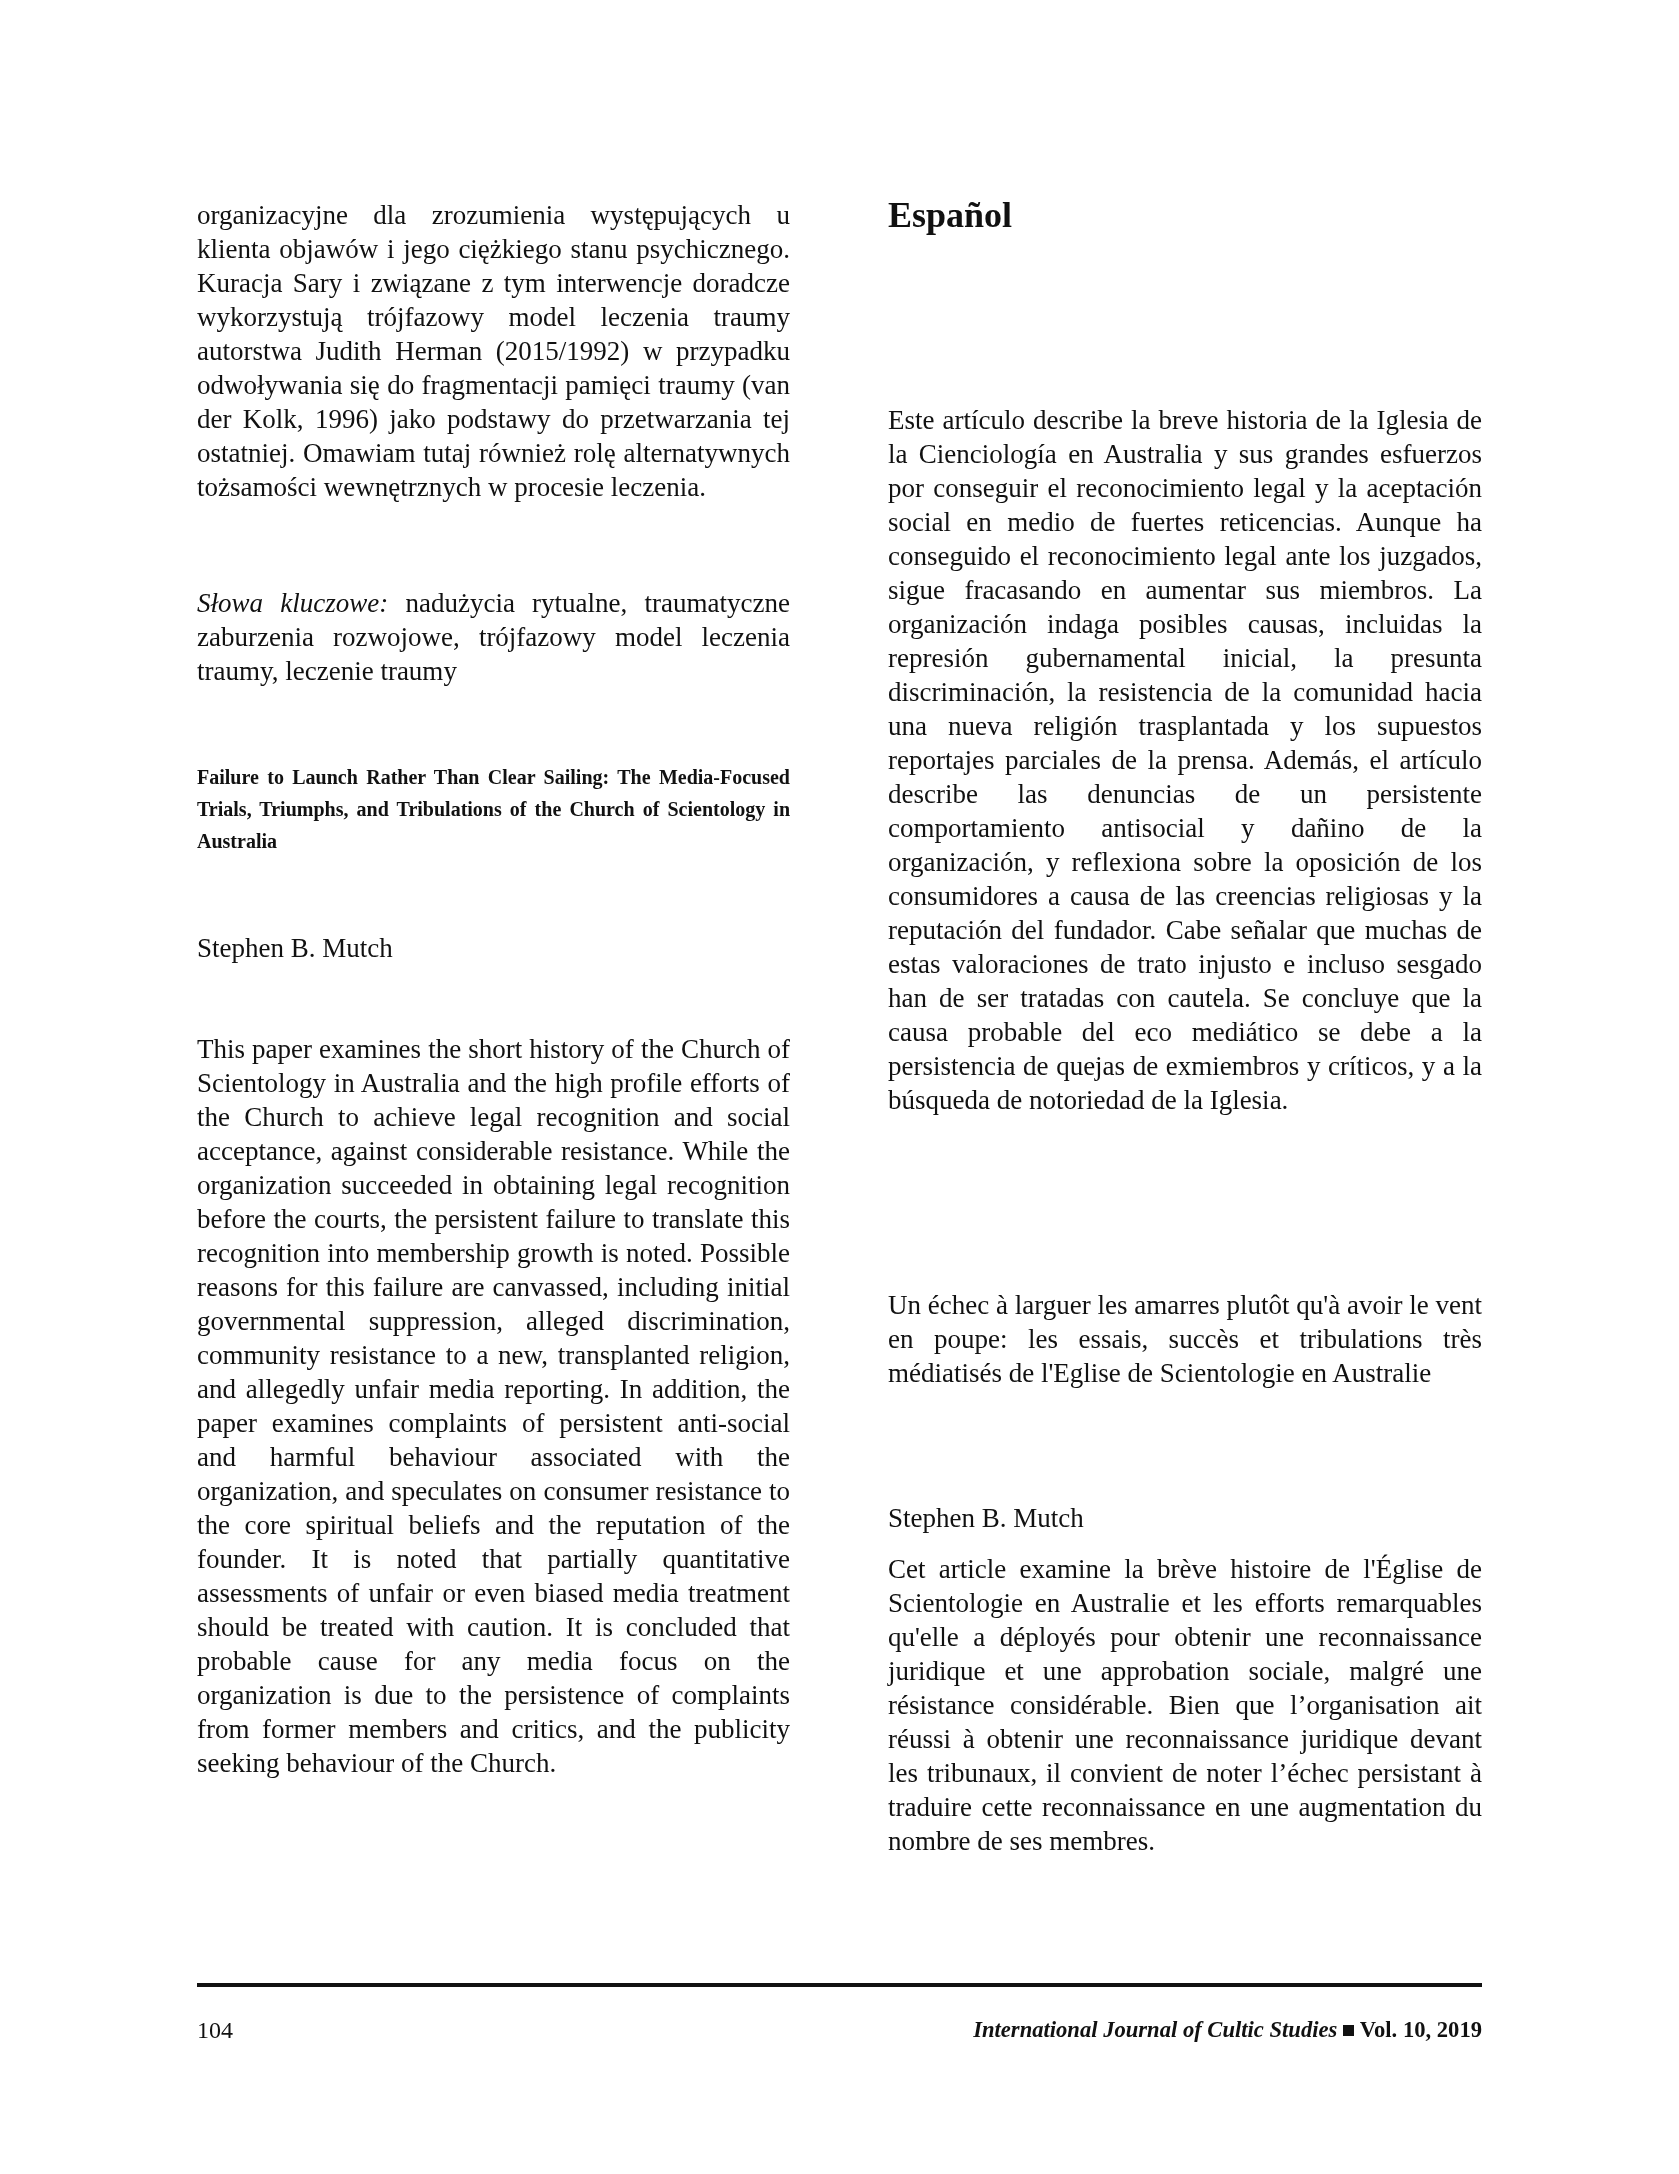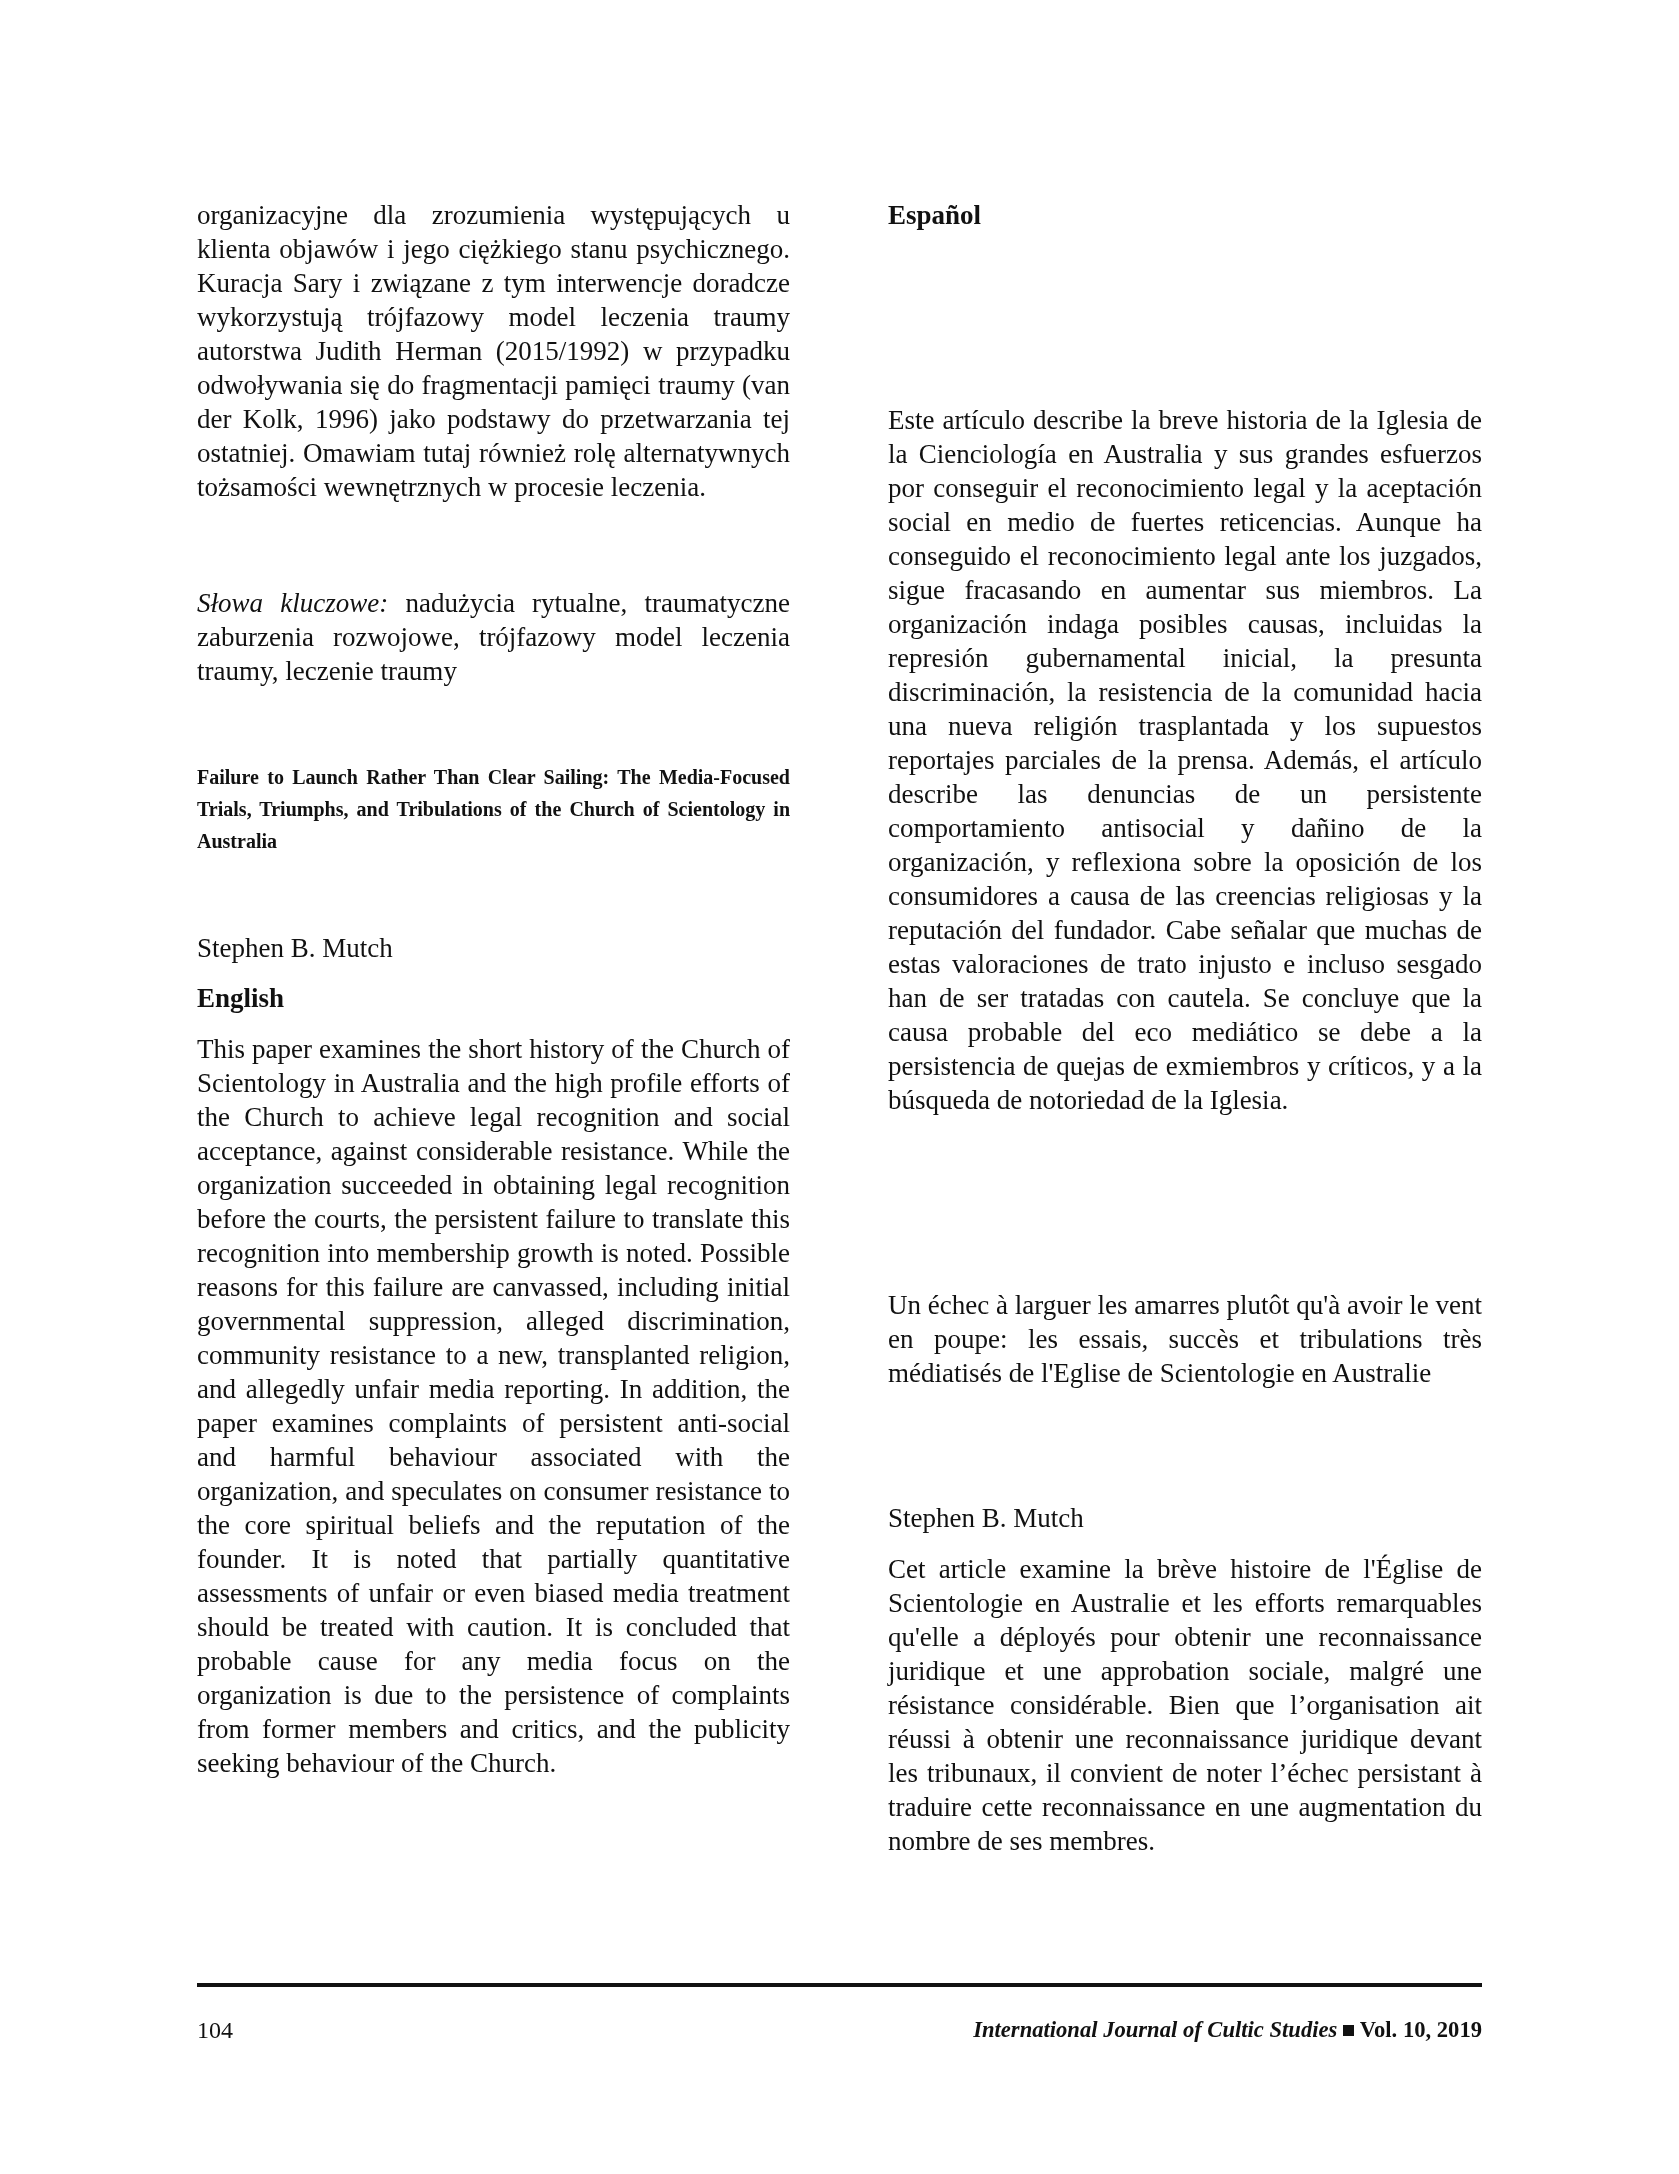--- a/index.html
+++ b/index.html
@@ -1,21 +1,21 @@
 <!DOCTYPE html>
 <html style="font-size:15px"><head>
   <meta charset="utf-8">
   <style>
     html, body { margin: 0; padding: 0; background: #ffffff; }
     body { width: 1680px; height: 2174px; position: relative; overflow: hidden;
       font-family: "Liberation Serif", "DejaVu Serif", serif; color: #111; }
     .col { position: absolute; text-align: justify; font-size: 27px; line-height: 34px; }
     .col p { margin: 0; }
     .blk { position: absolute; left: 0; right: 0; }
-    .lang-head { font-weight: bold; font-size: 27px; }
+    .lang-head { font-weight: bold; font-size: 36px; }
     .title { font-weight: bold; font-size: 20px; line-height: 32px; text-align: justify; }
     .left-align { text-align: left; }
     .italic { font-style: italic; }
     .footer-line { position: absolute; left: 197px; width: 1285px; top: 1983px; height: 3.8px; background: #111; }
     .footer-page { position: absolute; left: 197px; top: 2017px; font-size: 24px; }
     .footer-journal { position: absolute; right: 198px; top: 2017px; font-size: 22.6px; font-weight: bold; }
     .footer-journal .jname { font-style: italic; }
     .sq { display: inline-block; width: 11.3px; height: 11.3px; background: #111; margin: 0 5.6px; vertical-align: 0.9px; }
   </style>
 </head>
@@ -25,21 +25,20 @@
   <p class="blk" style="top:0px;">organizacyjne dla zrozumienia występujących u klienta objawów i jego ciężkiego stanu psychicznego. Kuracja Sary i związane z tym interwencje doradcze wykorzystują trójfazowy model leczenia traumy autorstwa Judith Herman (2015/1992) w przypadku odwoływania się do fragmentacji pamięci traumy (van der Kolk, 1996) jako podstawy do przetwarzania tej ostatniej. Omawiam tutaj również rolę alternatywnych tożsamości wewnętrznych w procesie leczenia.</p>
 
   <p class="blk" style="top:388px;">
     <span class="italic">Słowa kluczowe:</span><span> nadużycia rytualne, traumatyczne zaburzenia rozwojowe, trójfazowy model leczenia traumy, leczenie traumy</span>
   </p>
 
   <h2 class="blk title" style="top:563px; margin:0;">Failure to Launch Rather Than Clear Sailing: The Media-Focused Trials, Triumphs, and Tribulations of the Church of Scientology in Australia</h2>
 
   <p class="blk left-align" style="top:733px;">Stephen B. Mutch</p>
 
-  <p class="blk left-align lang-head" style="top:783px;">English</p>
 
   <p class="blk" style="top:834px;">This paper examines the short history of the Church of Scientology in Australia and the high profile efforts of the Church to achieve legal recognition and social acceptance, against considerable resistance. While the organization succeeded in obtaining legal recognition before the courts, the persistent failure to translate this recognition into membership growth is noted. Possible reasons for this failure are canvassed, including initial governmental suppression, alleged discrimination, community resistance to a new, transplanted religion, and allegedly unfair media reporting. In addition, the paper examines complaints of persistent anti-social and harmful behaviour associated with the organization, and speculates on consumer resistance to the core spiritual beliefs and the reputation of the founder. It is noted that partially quantitative assessments of unfair or even biased media treatment should be treated with caution. It is concluded that probable cause for any media focus on the organization is due to the persistence of complaints from former members and critics, and the publicity seeking behaviour of the Church.</p>
 </div>
 
 <div class="col" style="left:888px; top:198px; width:594px; height:1695px;">
   <p class="blk left-align lang-head" style="top:0px;">Español</p>
 
 
   <p class="blk" style="top:205px;">Este artículo describe la breve historia de la Iglesia de la Cienciología en Australia y sus grandes esfuerzos por conseguir el reconocimiento legal y la aceptación social en medio de fuertes reticencias. Aunque ha conseguido el reconocimiento legal ante los juzgados, sigue fracasando en aumentar sus miembros. La organización indaga posibles causas, incluidas la represión gubernamental inicial, la presunta discriminación, la resistencia de la comunidad hacia una nueva religión trasplantada y los supuestos reportajes parciales de la prensa. Además, el artículo describe las denuncias de un persistente comportamiento antisocial y dañino de la organización, y reflexiona sobre la oposición de los consumidores a causa de las creencias religiosas y la reputación del fundador. Cabe señalar que muchas de estas valoraciones de trato injusto e incluso sesgado han de ser tratadas con cautela. Se concluye que la causa probable del eco mediático se debe a la persistencia de quejas de exmiembros y críticos, y a la búsqueda de notoriedad de la Iglesia.</p>
 

